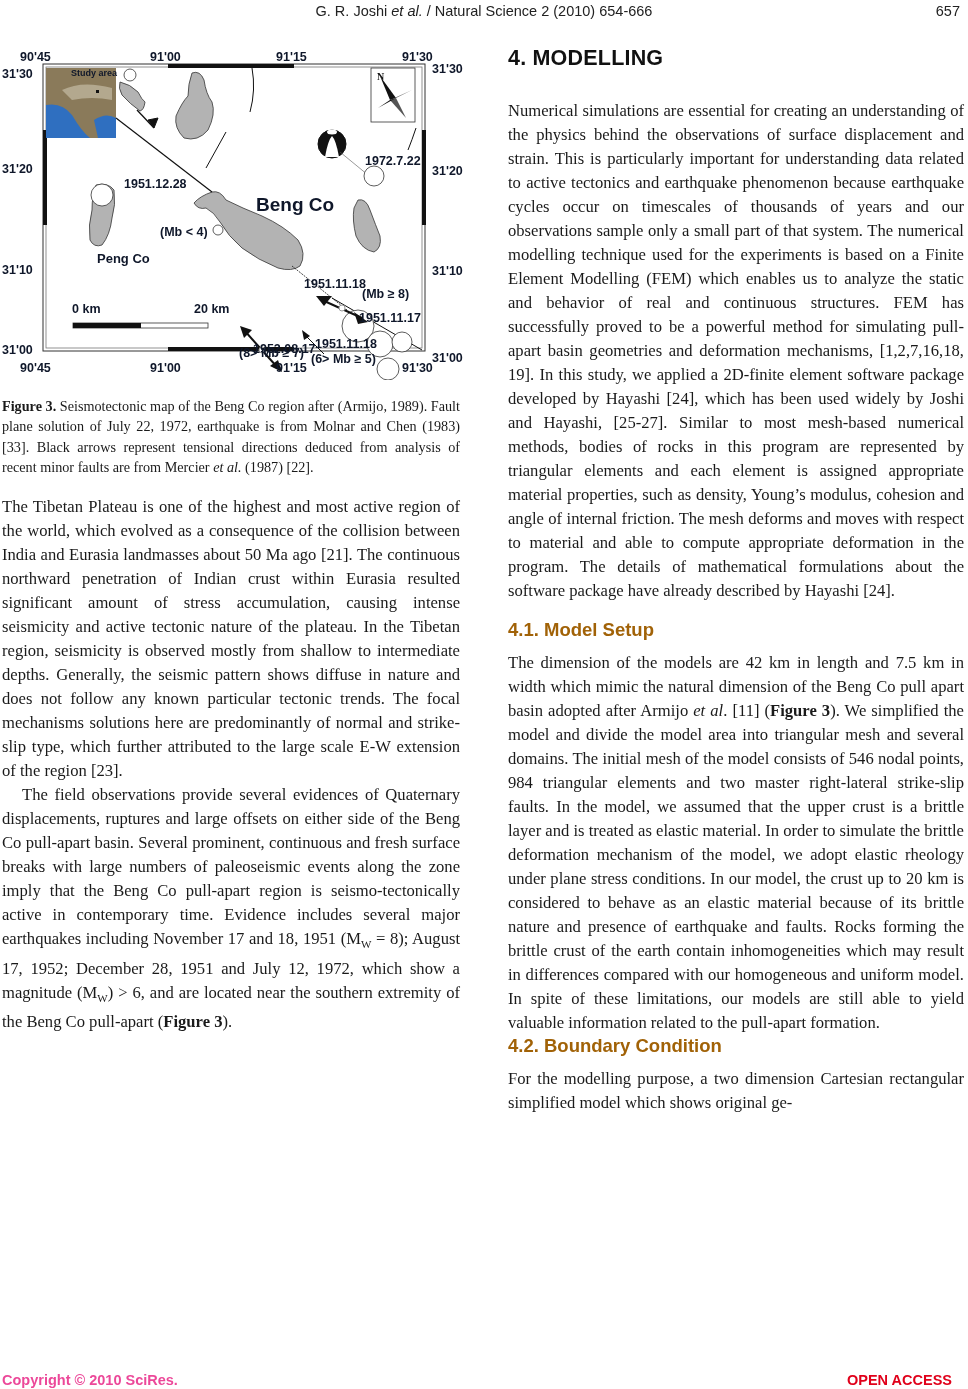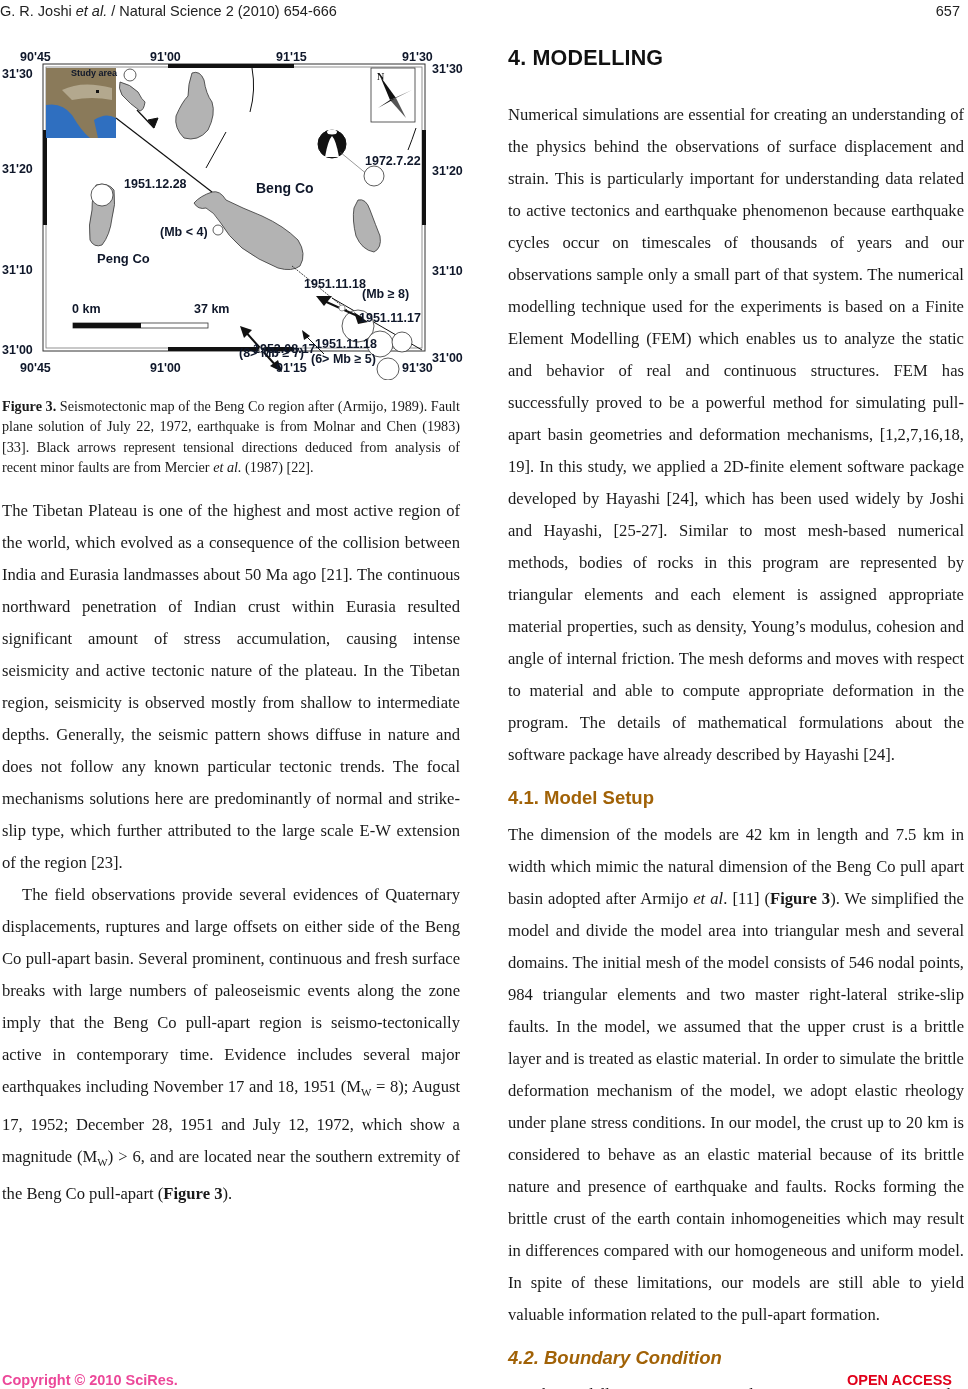--- a/index.html
+++ b/index.html
@@ -3,29 +3,29 @@
 <meta charset="utf-8">
 <style>
   * { margin: 0; padding: 0; box-sizing: border-box; }
   html, body { width: 968px; height: 1389px; background: #ffffff; overflow: hidden; }
   body { position: relative; font-family: "Liberation Serif", serif; color: #1a1a1a; }
 
   .running-head {
     position: absolute; top: 3px; left: 0; width: 968px; height: 20px;
     font-family: "Liberation Sans", sans-serif; font-size: 14.5px; color: #222;
   }
-  .running-head .title { position: absolute; left: 0; width: 968px; text-align: left; top: 0; }
+  .running-head .title { position: absolute; left: 0; width: 968px; text-align: center; top: 0; }
   .running-head .page-no { position: absolute; right: 8px; top: 0; }
 
   .col { position: absolute; top: 40px; }
   .col-left { left: 2px; width: 458px; }
   .col-right { left: 508px; width: 456px; }
 
   p.body {
-    font-size: 16.6px; line-height: 32px; text-align: justify; text-align-last: left;
+    font-size: 16.6px; line-height: 24px; text-align: justify; text-align-last: left;
     hyphens: none;
   }
   p.indent { text-indent: 20px; }
   h2.section {
     font-family: "Liberation Sans", sans-serif; font-weight: bold; font-size: 21.5px; color: #111;
     letter-spacing: 0.2px;
   }
   h3.subsection {
     font-family: "Liberation Sans", sans-serif; font-weight: bold; font-size: 18.5px; color: #a16207;
   }
@@ -157,51 +157,51 @@
     <span class="fig-label" style="left:0px; top:122px;">31'20</span>
     <span class="fig-label" style="left:0px; top:223px;">31'10</span>
     <span class="fig-label" style="left:0px; top:303px;">31'00</span>
 
     <span class="fig-label" style="left:430px; top:22px;">31'30</span>
     <span class="fig-label" style="left:430px; top:124px;">31'20</span>
     <span class="fig-label" style="left:430px; top:224px;">31'10</span>
     <span class="fig-label" style="left:430px; top:311px;">31'00</span>
 
     <span class="fig-label" style="left:69px; top:28px; font-size:9px;">Study area</span>
-    <span class="fig-label" style="left:254px; top:140px; font-size:14px;">Beng Co</span>
+    <span class="fig-label" style="left:254px; top:154px; font-size:19px;">Beng Co</span>
     <span class="fig-label" style="left:95px; top:211px; font-size:13px;">Peng Co</span>
 
     <span class="fig-label" style="left:363px; top:114px;">1972.7.22</span>
     <span class="fig-label" style="left:122px; top:137px;">1951.12.28</span>
     <span class="fig-label" style="left:158px; top:185px;">(Mb &lt; 4)</span>
     <span class="fig-label" style="left:302px; top:237px;">1951.11.18</span>
     <span class="fig-label" style="left:360px; top:247px;">(Mb ≥ 8)</span>
     <span class="fig-label" style="left:357px; top:271px;">1951.11.17</span>
     <span class="fig-label" style="left:251px; top:302px;">1952.08.17</span>
     <span class="fig-label" style="left:237px; top:306px;">(8&gt; Mb ≥ 7)</span>
     <span class="fig-label" style="left:313px; top:297px;">1951.11.18</span>
     <span class="fig-label" style="left:309px; top:312px;">(6&gt; Mb ≥ 5)</span>
 
     <span class="fig-label" style="left:70px; top:262px;">0 km</span>
-    <span class="fig-label" style="left:192px; top:262px;">37 km</span>
+    <span class="fig-label" style="left:192px; top:262px;">20 km</span>
   </div>
 
   <p class="caption"><b>Figure 3.</b><span> Seismotectonic map of the Beng Co region after (Armijo, 1989). Fault plane solution of July 22, 1972, earthquake is from Molnar and Chen (1983) [33]. Black arrows represent tensional directions deduced from analysis of recent minor faults are from Mercier </span><i>et al.</i><span> (1987) [22].</span></p>
 
 
 
   <p class="body" style="margin-top:18px;">The Tibetan Plateau is one of the highest and most active region of the world, which evolved as a consequence of the collision between India and Eurasia landmasses about 50 Ma ago [21]. The continuous northward penetration of Indian crust within Eurasia resulted significant amount of stress accumulation, causing intense seismicity and active tectonic nature of the plateau. In the Tibetan region, seismicity is observed mostly from shallow to intermediate depths. Generally, the seismic pattern shows diffuse in nature and does not follow any known particular tectonic trends. The focal mechanisms solutions here are predominantly of normal and strike-slip type, which further attributed to the large scale E-W extension of the region [23].</p>
   <p class="body indent"><span>The field observations provide several evidences of Quaternary displacements, ruptures and large offsets on either side of the Beng Co pull-apart basin. Several prominent, continuous and fresh surface breaks with large numbers of paleoseismic events along the zone imply that the Beng Co pull-apart region is seismo-tectonically active in contemporary time. Evidence includes several major earthquakes including November 17 and 18, 1951 (M</span><sub>W</sub><span> = 8); August 17, 1952; December 28, 1951 and July 12, 1972, which show a magnitude (M</span><sub>W</sub><span>) &gt; 6, and are located near the southern extremity of the Beng Co pull-apart (</span><b>Figure 3</b><span>).</span></p>
 </div>
 
 <div class="col col-right">
   <h2 class="section" style="margin-top:6px;">4. MODELLING</h2>
   <p class="body" style="margin-top:28px;">Numerical simulations are essential for creating an understanding of the physics behind the observations of surface displacement and strain. This is particularly important for understanding data related to active tectonics and earthquake phenomenon because earthquake cycles occur on timescales of thousands of years and our observations sample only a small part of that system. The numerical modelling technique used for the experiments is based on a Finite Element Modelling (FEM) which enables us to analyze the static and behavior of real and continuous structures. FEM has successfully proved to be a powerful method for simulating pull-apart basin geometries and deformation mechanisms, [1,2,7,16,18, 19]. In this study, we applied a 2D-finite element software package developed by Hayashi [24], which has been used widely by Joshi and Hayashi, [25-27]. Similar to most mesh-based numerical methods, bodies of rocks in this program are represented by triangular elements and each element is assigned appropriate material properties, such as density, Young’s modulus, cohesion and angle of internal friction. The mesh deforms and moves with respect to material and able to compute appropriate deformation in the program. The details of mathematical formulations about the software package have already described by Hayashi [24].</p>
 
   <h3 class="subsection" style="margin-top:16px;">4.1. Model Setup</h3>
   <p class="body" style="margin-top:10px;"><span>The dimension of the models are 42 km in length and 7.5 km in width which mimic the natural dimension of the Beng Co pull apart basin adopted after Armijo </span><i>et al</i><span>. [11] (</span><b>Figure 3</b><span>). We simplified the model and divide the model area into triangular mesh and several domains. The initial mesh of the model consists of 546 nodal points, 984 triangular elements and two master right-lateral strike-slip faults. In the model, we assumed that the upper crust is a brittle layer and is treated as elastic material. In order to simulate the brittle deformation mechanism of the model, we adopt elastic rheology under plane stress conditions. In our model, the crust up to 20 km is considered to behave as an elastic material because of its brittle nature and presence of earthquake and faults. Rocks forming the brittle crust of the earth contain inhomogeneities which may result in differences compared with our homogeneous and uniform model. In spite of these limitations, our models are still able to yield valuable information related to the pull-apart formation.</span></p>
 
-  <h3 class="subsection" style="margin-top:16px;font-style:italic;">4.2. Boundary Condition</h3>
+  <h3 class="subsection" style="">4.2. Boundary Condition</h3>
   <p class="body" style="margin-top:10px;">For the modelling purpose, a two dimension Cartesian rectangular simplified model which shows original ge-</p>
 </div>
 
 <div class="footer-left">Copyright © 2010 SciRes.</div>
 <div class="footer-right">OPEN ACCESS</div>
 
 </body></html>

